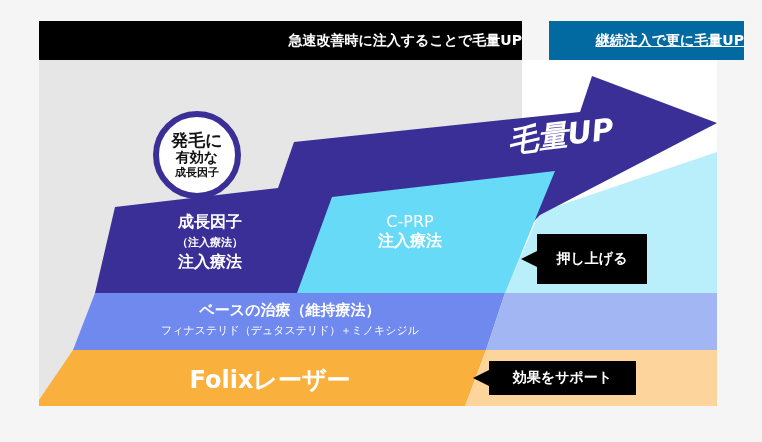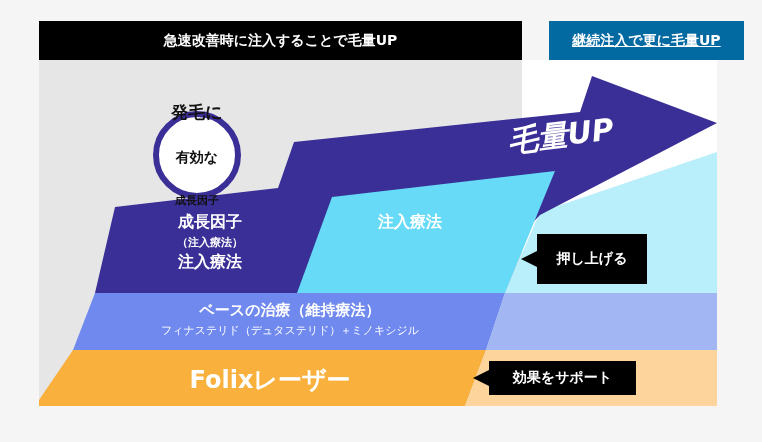--- a/index.html
+++ b/index.html
@@ -1,25 +1,25 @@
 <!DOCTYPE html>
 <html><head>
 <meta charset="utf-8">
 <style>
   html,body{margin:0;padding:0;}
   body{width:762px;height:442px;background:#f5f5f5;position:relative;overflow:hidden;
        font-family:"DejaVu Sans","Liberation Sans",sans-serif;}
-  .hdr{position:absolute;top:21px;height:39px;display:flex;align-items:center;justify-content:center;
+  .hdr{position:absolute;top:21px;height:39px;display:flex;align-items:center;justify-content:flex-end;
        color:#fff;font-size:14px;font-weight:bold;}
   #hdr-left{left:39px;width:483px;background:#000;}
   #hdr-right{left:549px;width:195px;background:#0369a1;text-decoration:underline;}
   svg{position:absolute;left:0;top:0;}
   .t{position:absolute;color:#fff;text-align:center;font-weight:bold;white-space:nowrap;}
   .circle-text{position:absolute;left:153px;top:111px;width:88px;height:88px;display:flex;flex-direction:column;
-       align-items:center;justify-content:center;color:#111;font-weight:bold;line-height:1.1;gap:28px;}
+       align-items:center;justify-content:center;color:#111;font-weight:bold;line-height:1.1;}
   .callout{position:absolute;background:#000;color:#fff;font-size:14px;font-weight:bold;display:flex;
        align-items:center;justify-content:center;}
   .callout::before{content:"";position:absolute;left:-16px;top:50%;margin-top:-8px;border-style:solid;
        border-width:8px 16px 8px 0;border-color:transparent #000 transparent transparent;}
 </style>
 </head>
 <body>
 
 <div id="hdr-left" class="hdr">
   <span>急速改善時に注入することで毛量UP</span>
@@ -56,20 +56,21 @@
 
 <div class="t" style="left:508px;top:122px;font-size:30px;font-style:italic;transform:rotate(-7deg);transform-origin:left center;">毛量UP</div>
 
 <div class="t" style="left:140px;top:212px;width:140px;">
   <div style="font-size:16px">成長因子</div>
   <div style="font-size:11px;margin:2px 0">（注入療法）</div>
   <div style="font-size:16px">注入療法</div>
 </div>
 
 <div class="t" style="left:345px;top:212px;width:130px;">
+  <div style="font-size:16px;font-weight:normal">C-PRP</div>
   <div style="font-size:16px">注入療法</div>
 </div>
 
 <div class="t" style="left:130px;top:301px;width:320px;">
   <div style="font-size:15px">ベースの治療（維持療法）</div>
   <div style="font-size:11px;margin-top:3px;font-weight:normal">フィナステリド（デュタステリド）＋ミノキシジル</div>
 </div>
 
 <div class="t" style="left:150px;top:364px;width:240px;font-size:24px;">Folixレーザー</div>
 

